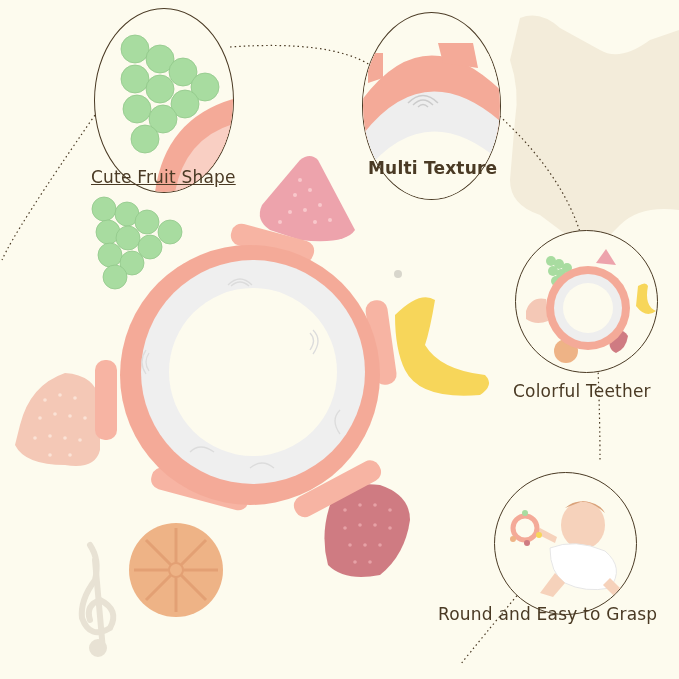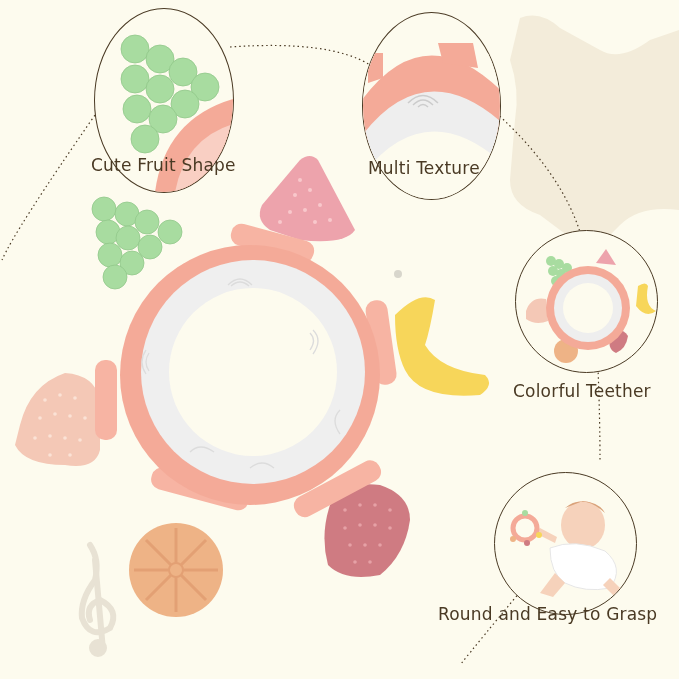--- a/index.html
+++ b/index.html
@@ -136,37 +136,37 @@
         <circle cx="110" cy="78" r="14"></circle>
       <circle cx="40" cy="70" r="14"></circle>
         <circle cx="65" cy="80" r="14"></circle>
         <circle cx="90" cy="95" r="14"></circle>
       <circle cx="42" cy="100" r="14"></circle>
         <circle cx="68" cy="110" r="14"></circle>
       <circle cx="50" cy="130" r="14"></circle>
     </g>
   </svg>
 </div>
-<div class="label" style="left:91px;top:155px;">Cute Fruit Shape</div>
+<div class="label" style="left:91px;top:167px;text-decoration:underline;">Cute Fruit Shape</div>
 
 <div class="callout" style="left:362px;top:12px;width:137px;height:186px;">
   <svg viewBox="0 0 137 186">
     <path d="M0 40 L137 40 L137 186 L0 186 Z" fill="#fdfbee"></path>
     <path d="M-10 150 Q60 40 150 140 L150 90 Q60 -10 -10 100 Z" fill="#f4aa98"></path>
     <path d="M-10 175 Q60 70 150 160 L150 120 Q60 30 -10 135 Z" fill="#eeeeee"></path>
     <path d="M5 40 L20 40 L20 65 L5 70 Z" fill="#f4aa98"></path>
     <path d="M75 30 L110 30 L115 55 L80 50 Z" fill="#f4aa98"></path>
     <g fill="none" stroke="#cccccc" stroke-width="1.5">
         <path d="M45 90 q15 -15 30 0"></path>
         <path d="M50 92 q10 -10 20 0"></path>
         <path d="M55 94 q5 -5 10 0"></path>
       </g>
   </svg>
 </div>
-<div class="label" style="left:368px;top:158px;">Multi Texture</div>
+<div class="label" style="left:368px;top:158px;font-weight:bold;">Multi Texture</div>
 
 <div class="callout" style="left:515px;top:230px;width:141px;height:141px;">
   <svg viewBox="0 0 141 141">
     <g fill="#a8dca0">
         <circle cx="35" cy="30" r="5"></circle>
         <circle cx="43" cy="33" r="5"></circle>
         <circle cx="51" cy="37" r="5"></circle>
         <circle cx="37" cy="40" r="5"></circle>
         <circle cx="45" cy="43" r="5"></circle>
         <circle cx="40" cy="50" r="5"></circle>

